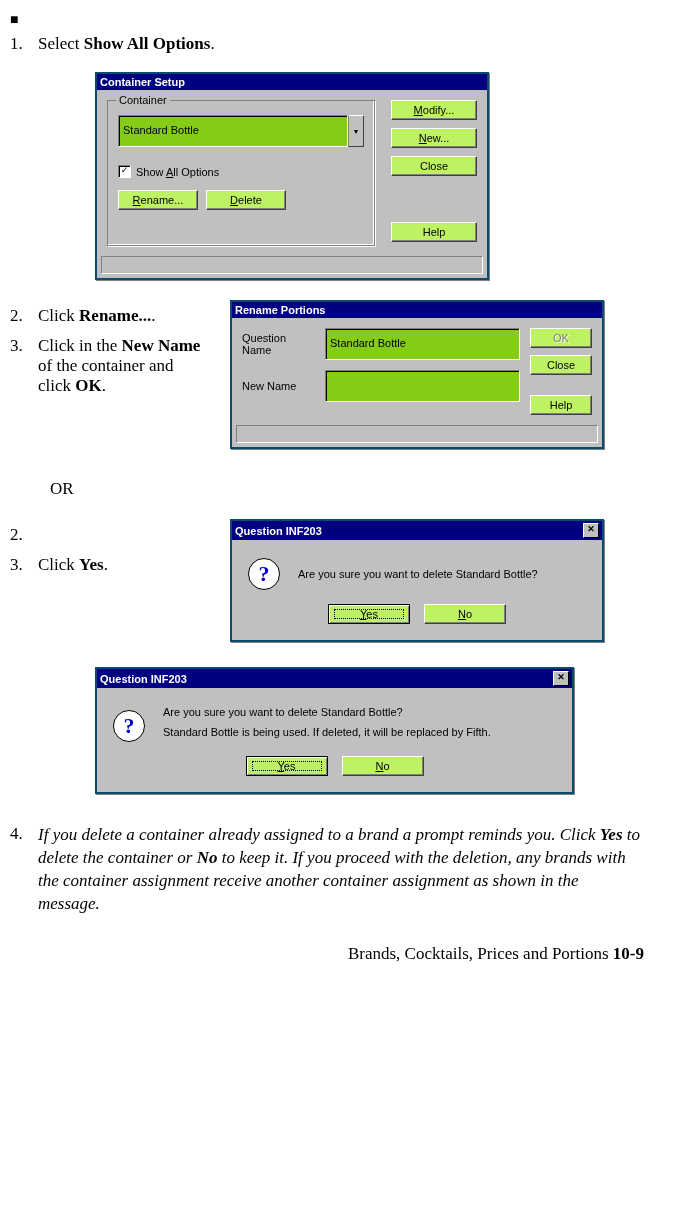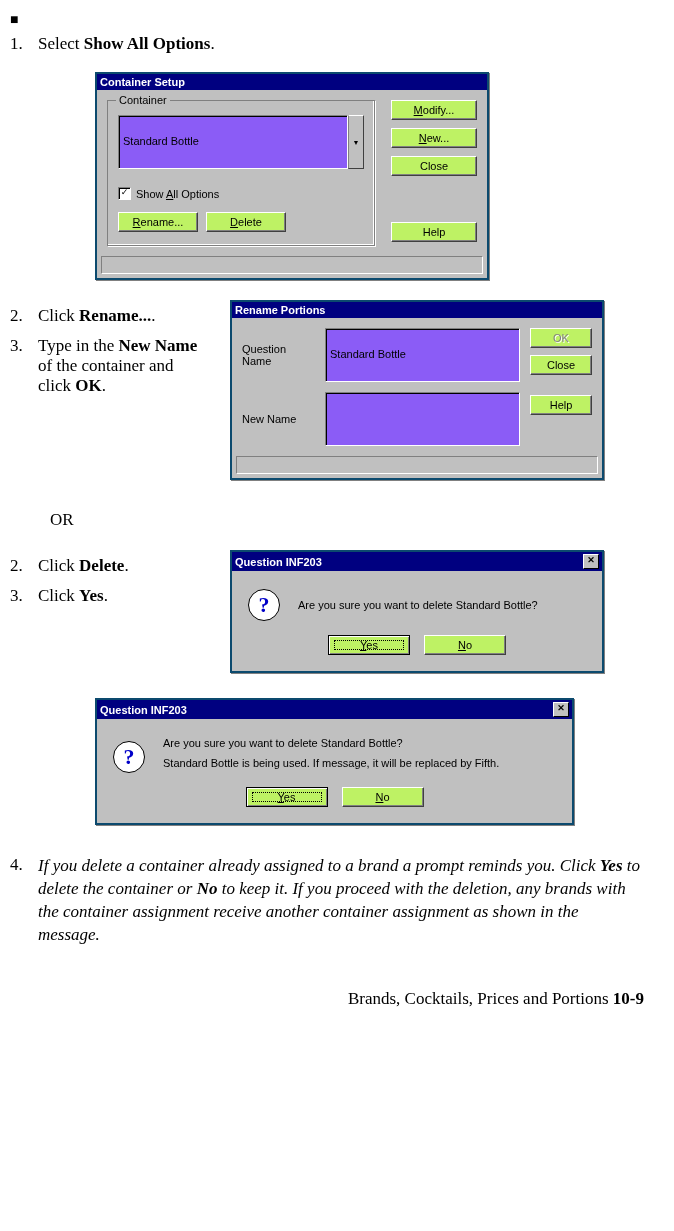--- a/index.html
+++ b/index.html
@@ -15,35 +15,35 @@
   .square { font-size: 14px; margin-right: 12px; margin-top:2px; }
   .heading { font-weight: bold; font-size: 18px; }
   .step { display: flex; margin: 6px 0 10px 0; }
   .step-num { width: 28px; flex: 0 0 28px; }
   .step-body { flex: 1; } 
   .bold { font-weight: bold; }
   .or-block { margin: 30px 0 20px 40px; }
   .two-col { display: flex; align-items: flex-start; gap: 20px; }
   .two-col .left { width: 200px; flex: 0 0 200px; }
   .two-col .right { flex: 1; }
-  .footer { text-align: right; margin-top: 42px; font-size: 17px; }
+  .footer { text-align: right; margin-top: 28px; font-size: 17px; }
   .footer .pg { font-weight: bold; }
 
   
   .dlg { background: #c0c0c0; border: 2px solid #0c4a6e; box-shadow: 1px 1px 0 #808080; font-family: "MS Sans Serif", Tahoma, Arial, sans-serif; font-size: 11px; }
   .dlg .titlebar { background: #000080; color: #fff; display: flex; align-items: center; justify-content: space-between; padding: 2px 3px; font-weight: bold; font-size: 11px; }
   .dlg .titlebar .xbtn { width: 14px; height: 13px; background: #c0c0c0; border: 1px solid #fff; border-right-color:#000; border-bottom-color:#000; color:#000; font-size:9px; line-height:11px; text-align:center; font-weight:bold; font-family: Arial; }
   .dlg .body { padding: 10px; position: relative; }
   .btn3d { background: #bef264; border: 1px solid #fff; border-right-color: #404040; border-bottom-color: #404040; box-shadow: inset -1px -1px 0 #808080; padding: 3px 4px; text-align: center; font-size: 11px; color:#000; }
   .btn3d.disabled { color:#808080; text-shadow: 1px 1px 0 #fff; }
   .btn3d.default-focus { border: 1px solid #000; box-shadow: inset 1px 1px 0 #fff, inset -1px -1px 0 #808080; }
   .btn3d.default-focus .inner { outline: 1px dotted #000; outline-offset: -2px; display:block; }
   .groupbox { border: 1px solid #808080; box-shadow: inset -1px -1px 0 #fff, 1px 1px 0 #fff; padding: 14px 10px 10px 10px; position: relative; }
   .groupbox .legend { position: absolute; top: -7px; left: 8px; background: #c0c0c0; padding: 0 3px; font-size: 11px; }
-  .field-sunken { background: #8b5cf6; border: 1px solid #808080; border-right-color: #fff; border-bottom-color: #fff; box-shadow: inset 1px 1px 0 #000; padding: 19px 4px; font-size: 11px; height: 14px; }
+  .field-sunken { background: #84cc16; border: 1px solid #808080; border-right-color: #fff; border-bottom-color: #fff; box-shadow: inset 1px 1px 0 #000; padding: 8px 4px; font-size: 11px; height: 14px; }
   .dropdown { display:flex; }
   .dropdown .arrow { width: 14px; background:#c0c0c0; border:1px solid #fff; border-left-color:#808080; border-right-color:#404040; border-bottom-color:#404040; display:flex; align-items:center; justify-content:center; font-size:7px; }
   .checkbox { display:flex; align-items:center; gap:5px; font-size:11px; }
   .checkbox .box { width:11px; height:11px; background:#fff; border:1px solid #808080; border-right-color:#fff; border-bottom-color:#fff; box-shadow: inset 1px 1px 0 #000; font-size:9px; line-height:9px; text-align:center; }
   .statusbar { border:1px solid #808080; border-right-color:#fff; border-bottom-color:#fff; height:16px; margin: 0 4px 4px 4px; }
   .u { text-decoration: underline; }
 
   
   .qicon { width:30px; height:30px; border-radius:50%; background:#fff; border:1px solid #000; display:flex; align-items:center; justify-content:center; color:#0000c8; font-size:22px; font-weight:bold; font-family: "Times New Roman", serif; flex:0 0 30px; }
 
@@ -100,21 +100,21 @@
 </div>
 
 <div class="two-col" style="margin-top:10px;">
   <div class="left">
     <div class="step">
       <div class="step-num">2.</div>
       <div class="step-body"><span>Click </span><span class="bold">Rename...</span><span>.</span></div>
     </div>
     <div class="step">
       <div class="step-num">3.</div>
-      <div class="step-body"><span>Type in the </span><span class="bold">New Name</span><span> of the container and click </span><span class="bold">OK</span><span>.</span></div>
+      <div class="step-body"><span>Click in the </span><span class="bold">New Name</span><span> of the container and click </span><span class="bold">OK</span><span>.</span></div>
     </div>
   </div>
   <div class="right">
     <div class="dlg dlg-rc">
       <div class="titlebar">
         <span>Rename Portions</span>
       </div>
       <div class="body" style="display:flex; gap:10px;">
         <div style="flex:1;">
           <div style="display:flex; align-items:center; gap:8px; margin-bottom:10px;">
@@ -137,21 +137,20 @@
     </div>
   </div>
 </div>
 
 <div class="or-block">OR</div>
 
 <div class="two-col">
   <div class="left">
     <div class="step">
       <div class="step-num">2.</div>
-      <div class="step-body"><span>Click </span><span class="bold">Delete</span><span>.</span></div>
     </div>
     <div class="step">
       <div class="step-num">3.</div>
       <div class="step-body"><span>Click </span><span class="bold">Yes</span><span>.</span></div>
     </div>
   </div>
   <div class="right">
     <div class="dlg dlg-q1">
       <div class="titlebar">
         <span>Question INF203</span>
@@ -176,21 +175,21 @@
 <div class="dlg dlg-q2">
   <div class="titlebar">
     <span>Question INF203</span>
     <div class="xbtn">✕</div>
   </div>
   <div class="body">
     <div style="display:flex; align-items:flex-start; gap:18px; padding:8px 6px 14px 6px;">
       <div class="qicon" style="margin-top:4px;">?</div>
       <div>
         <div style="margin-bottom:8px;">Are you sure you want to delete Standard Bottle?</div>
-        <div>Standard Bottle is being used. If message, it will be replaced by Fifth.</div>
+        <div>Standard Bottle is being used. If deleted, it will be replaced by Fifth.</div>
       </div>
     </div>
     <div style="display:flex; justify-content:center; gap:14px; padding-bottom:6px;">
       <div class="btn3d default-focus" style="width:72px;">
           <span class="inner"><span class="u">Y</span><span>es</span></span>
         </div>
       <div class="btn3d" style="width:72px;"><span class="u">N</span><span>o</span></div>
     </div>
   </div>
 </div>

